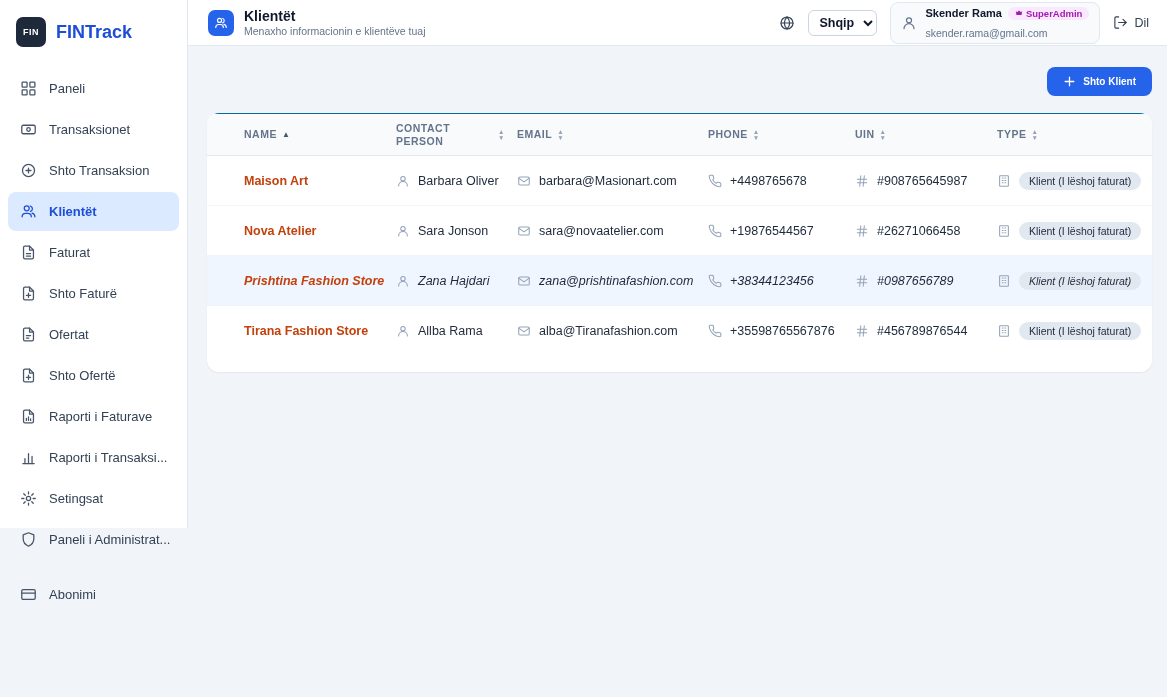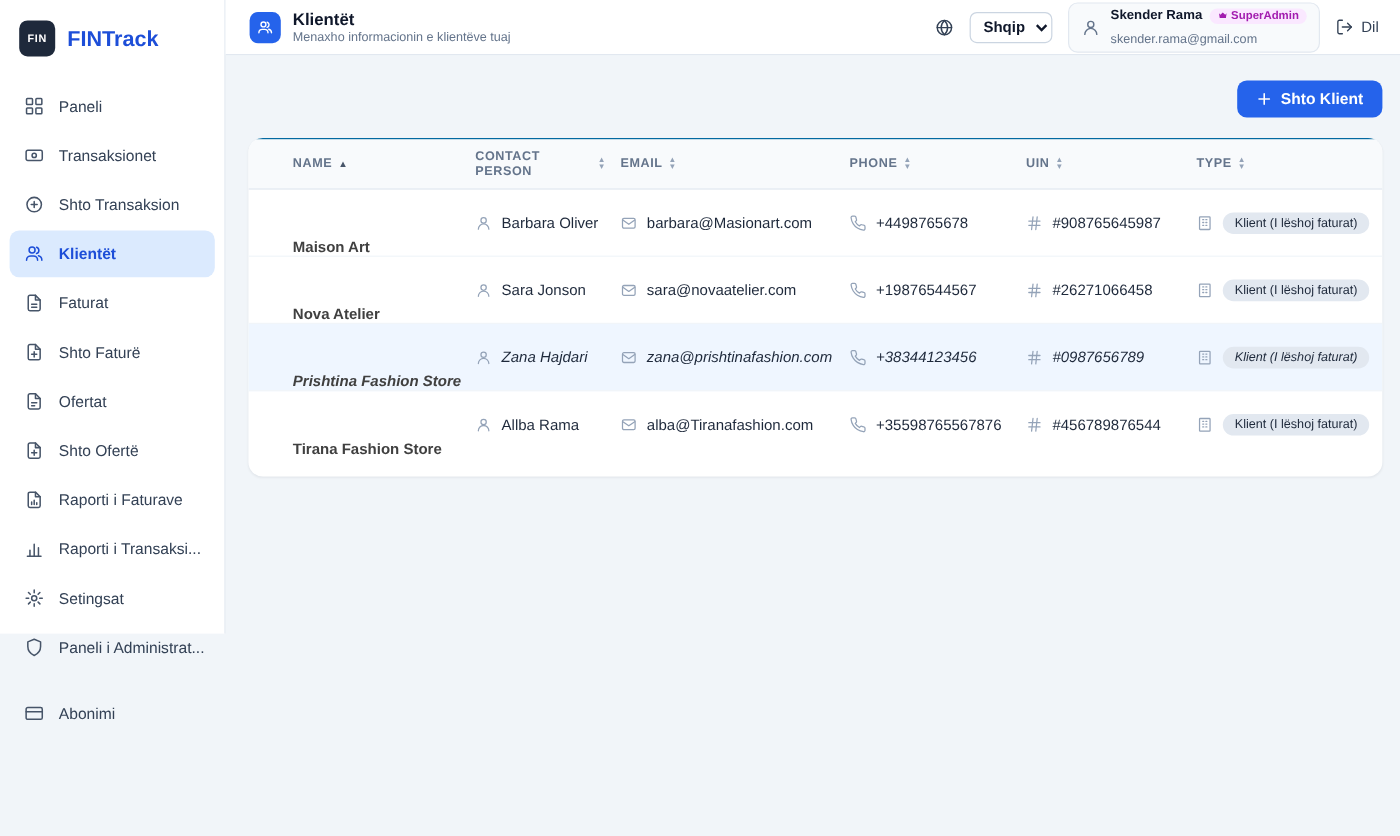--- a/index.html
+++ b/index.html
@@ -74,21 +74,21 @@
   }
   .user-email { font-size: 10.5px; color: #64748b; margin-top: 7px; }
   .logout { display: flex; align-items: center; gap: 6px; font-size: 12.5px; color: #334155; cursor: pointer; }
 
   
   .main { flex: 1; padding: 21px 15px 0 19px; overflow: hidden; }
   .actions-row { display: flex; justify-content: flex-end; margin-bottom: 17px; }
   .add-btn {
     display: inline-flex; align-items: center; gap: 7px;
     background: #2563eb; color: #fff; border: none; border-radius: 8px;
-    font-family: inherit; font-size: 13px; font-weight: bold;
+    font-family: inherit; font-size: 10px; font-weight: bold;
     padding: 8px 16px; cursor: pointer;
   }
 
   .card {
     background: #fff; border-radius: 12px;
     box-shadow: 0 1px 2px rgba(15,23,42,.06);
     overflow: hidden; padding-bottom: 16px;
   }
   .card-head { display: flex; align-items: center; justify-content: space-between; padding: 18px 20px 15px 20px; }
   .card-title { font-size: 15px; font-weight: bold; color: #0f172a; }
@@ -111,21 +111,21 @@
   .sort-single { font-size: 8px; color: #475569; line-height: 8px; }
   .sort-single::before { content: "▲"; }
 
   .trow {
     display: grid; grid-template-columns: 152px 121px 191px 147px 142px 1fr;
     padding: 0 24px 0 37px; align-items: center; min-height: 50px;
     border-bottom: 1px solid #f1f5f9; cursor: pointer;
   }
   .trow:last-child { border-bottom: none; }
   .trow.hl { background: #eff6ff; font-style: italic; }
-  .name-link { font-size: 12.5px; color: #404040; font-weight: bold; text-decoration: none; padding-right: 10px; margin-top: 41px; }
+  .name-link { font-size: 12.5px; color: #c2410c; font-weight: bold; text-decoration: none; padding-right: 10px; }
   .cell { display: flex; align-items: center; gap: 8px; font-size: 12.5px; color: #1e293b; padding-right: 24px; white-space: nowrap; }
   .cell svg { color: #94a3b8; flex: 0 0 auto; }
   .type-badge {
     font-size: 10.5px; color: #1e293b; background: #e2e8f0;
     border-radius: 999px; padding: 3px 10px; white-space: nowrap;
   }
 </style>
 </head>
 <body>
 

